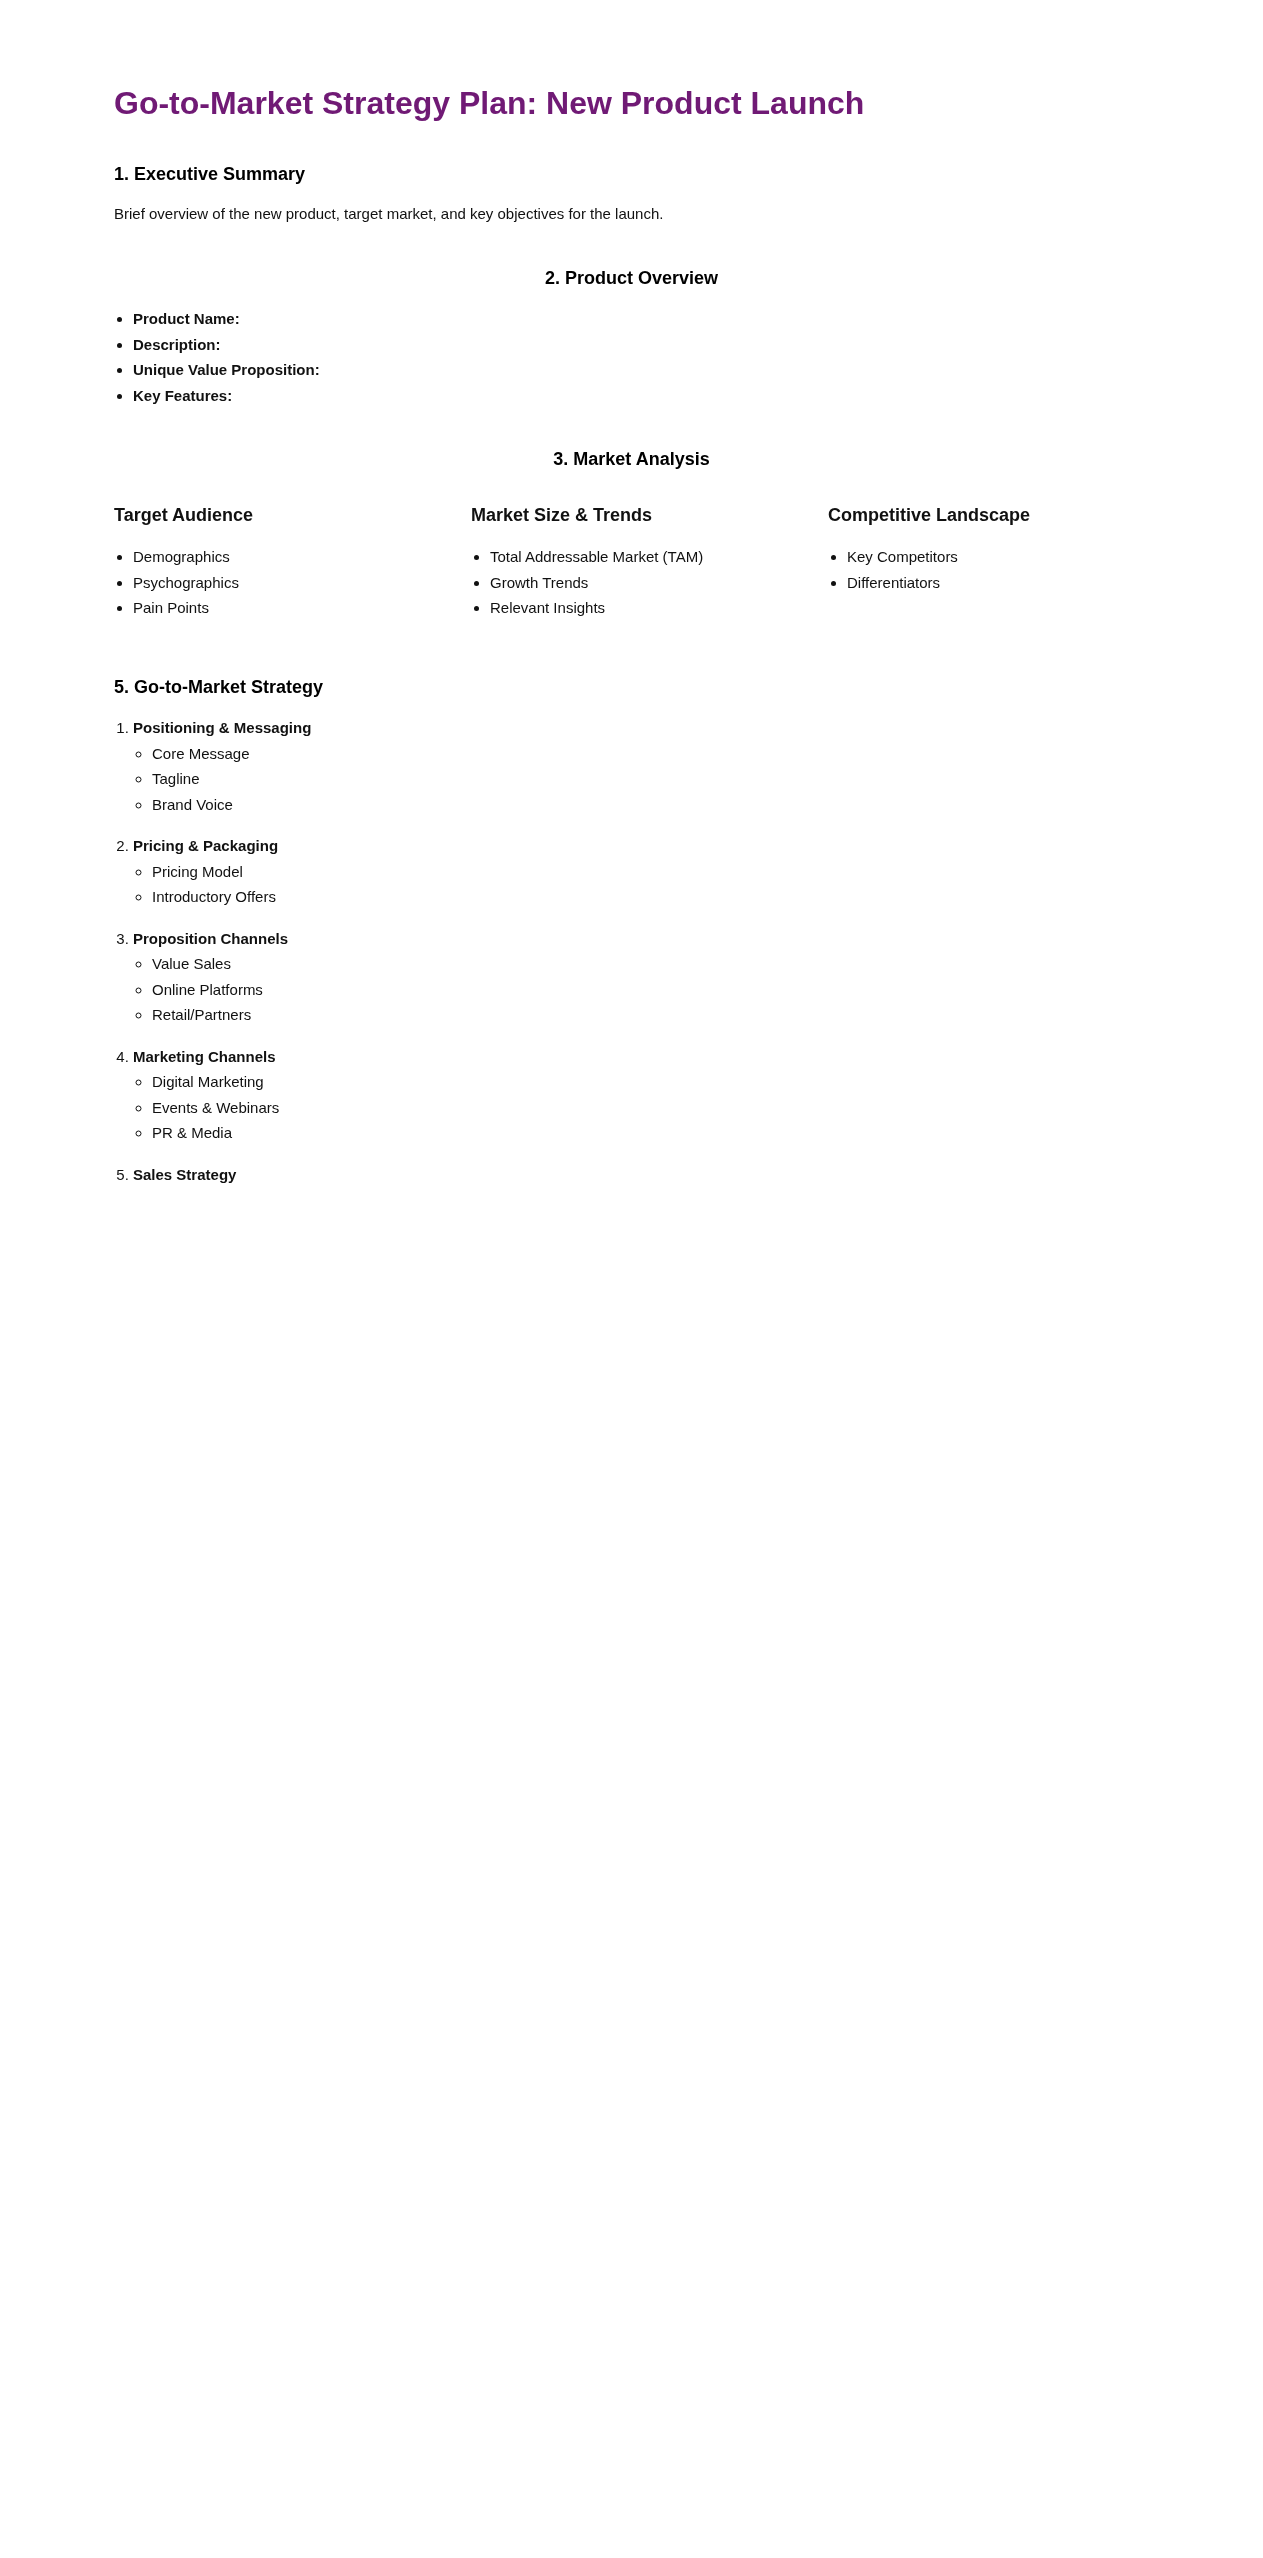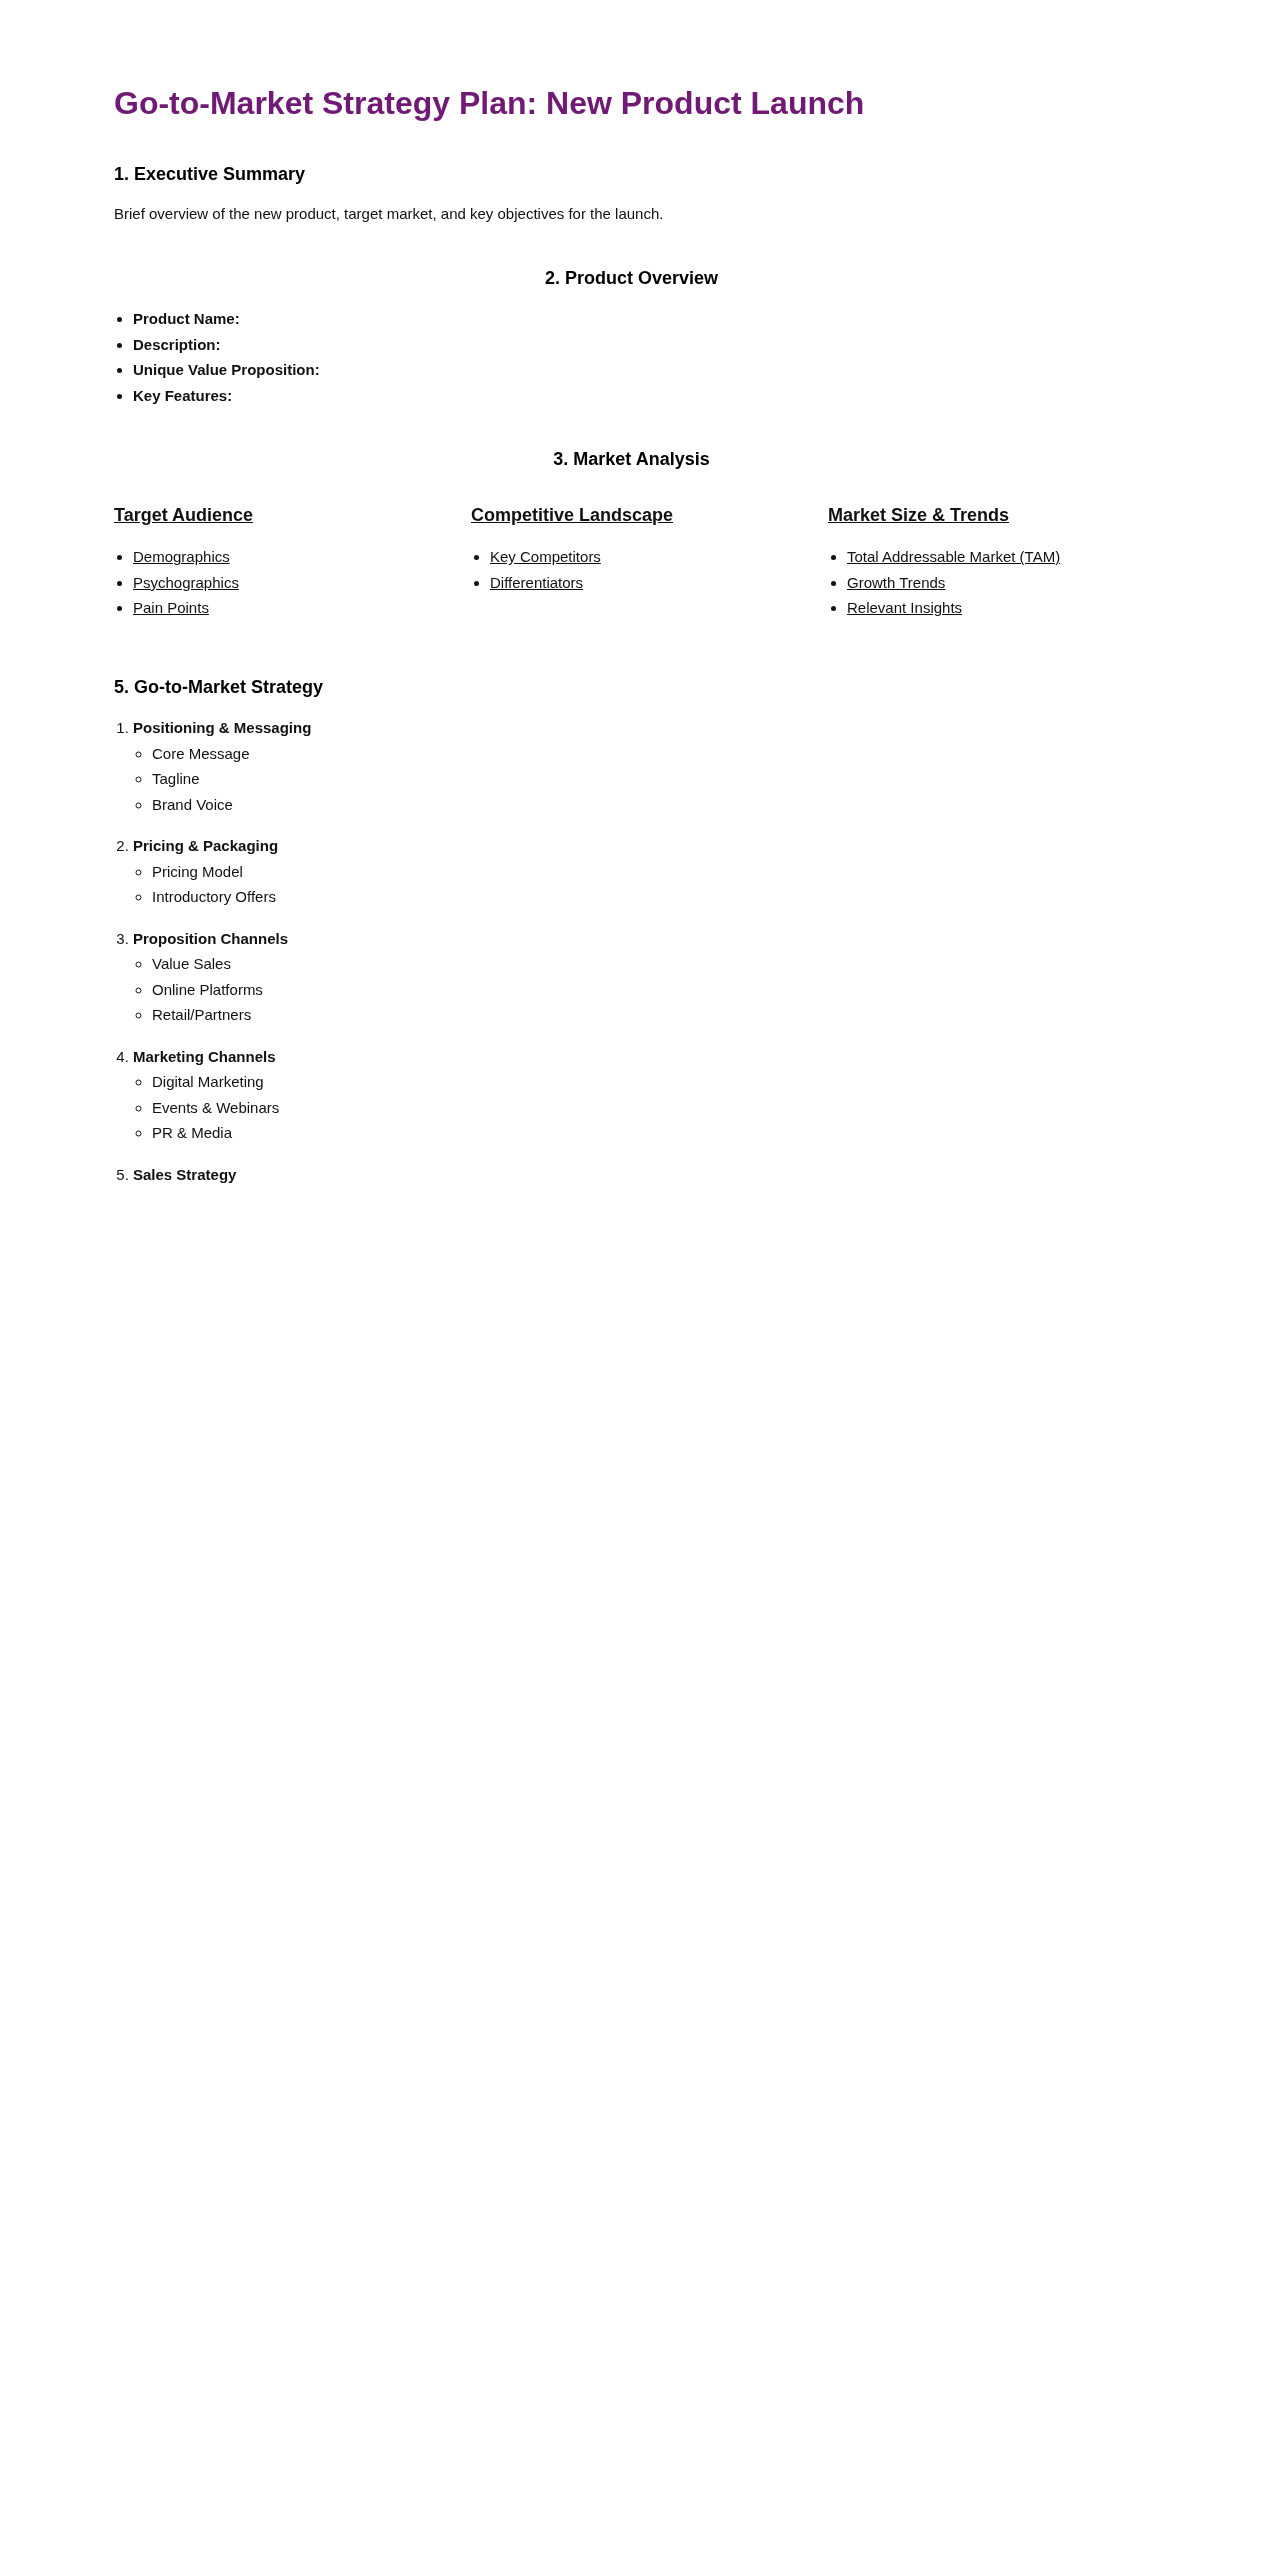--- a/index.html
+++ b/index.html
@@ -45,21 +45,20 @@
     margin: 16px 0 0 0;
     padding-left: 19px;
   }
   ul.bullets li { padding-left: 0; }
   ul.bullets li b { font-weight: bold; }
   .columns {
     display: flex;
     gap: 36px;
     margin-top: 32px;
     margin-bottom: 0;
-    text-decoration: underline;
   }
   .col { flex: 1; min-width: 0; }
   .col ul { margin-top: 17px; }
   .sec-title-4 { margin-top: 55px; }
   ol.strategy {
     margin: 16px 0 0 0;
     padding-left: 19px;
     list-style: decimal;
   }
   ol.strategy > li { margin-bottom: 16px; }
@@ -97,32 +96,32 @@
     <div class="columns">
       <div class="col">
         <h3>Target Audience</h3>
         <ul class="bullets">
           <li>Demographics</li>
           <li>Psychographics</li>
           <li>Pain Points</li>
         </ul>
       </div>
       <div class="col">
-        <h3>Competitive Landscape</h3>
-        <ul class="bullets">
-          <li>Key Competitors</li>
-          <li>Differentiators</li>
-        </ul>
-      </div>
-      <div class="col">
         <h3>Market Size &amp; Trends</h3>
         <ul class="bullets">
           <li>Total Addressable Market (TAM)</li>
           <li>Growth Trends</li>
           <li>Relevant Insights</li>
+        </ul>
+      </div>
+      <div class="col">
+        <h3>Competitive Landscape</h3>
+        <ul class="bullets">
+          <li>Key Competitors</li>
+          <li>Differentiators</li>
         </ul>
       </div>
     </div>
   </section>
 
   <section>
     <h2 class="sec-title-4">5. Go-to-Market Strategy</h2>
     <ol class="strategy">
       <li>
         <span class="li-title">Positioning &amp; Messaging</span>

